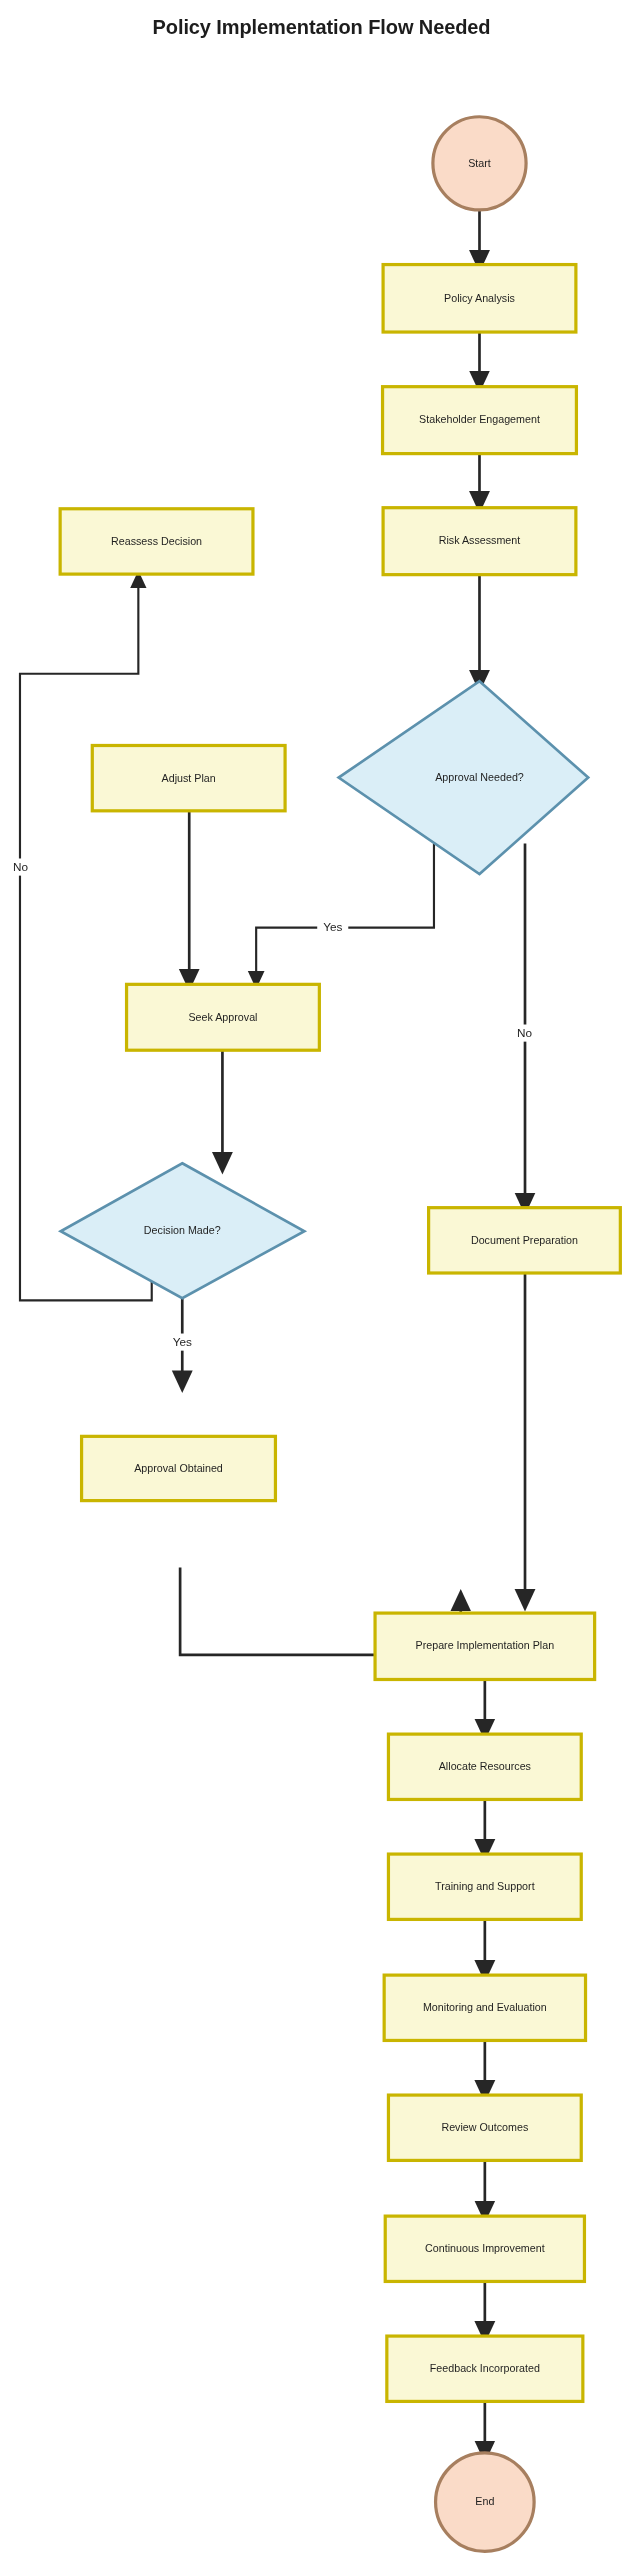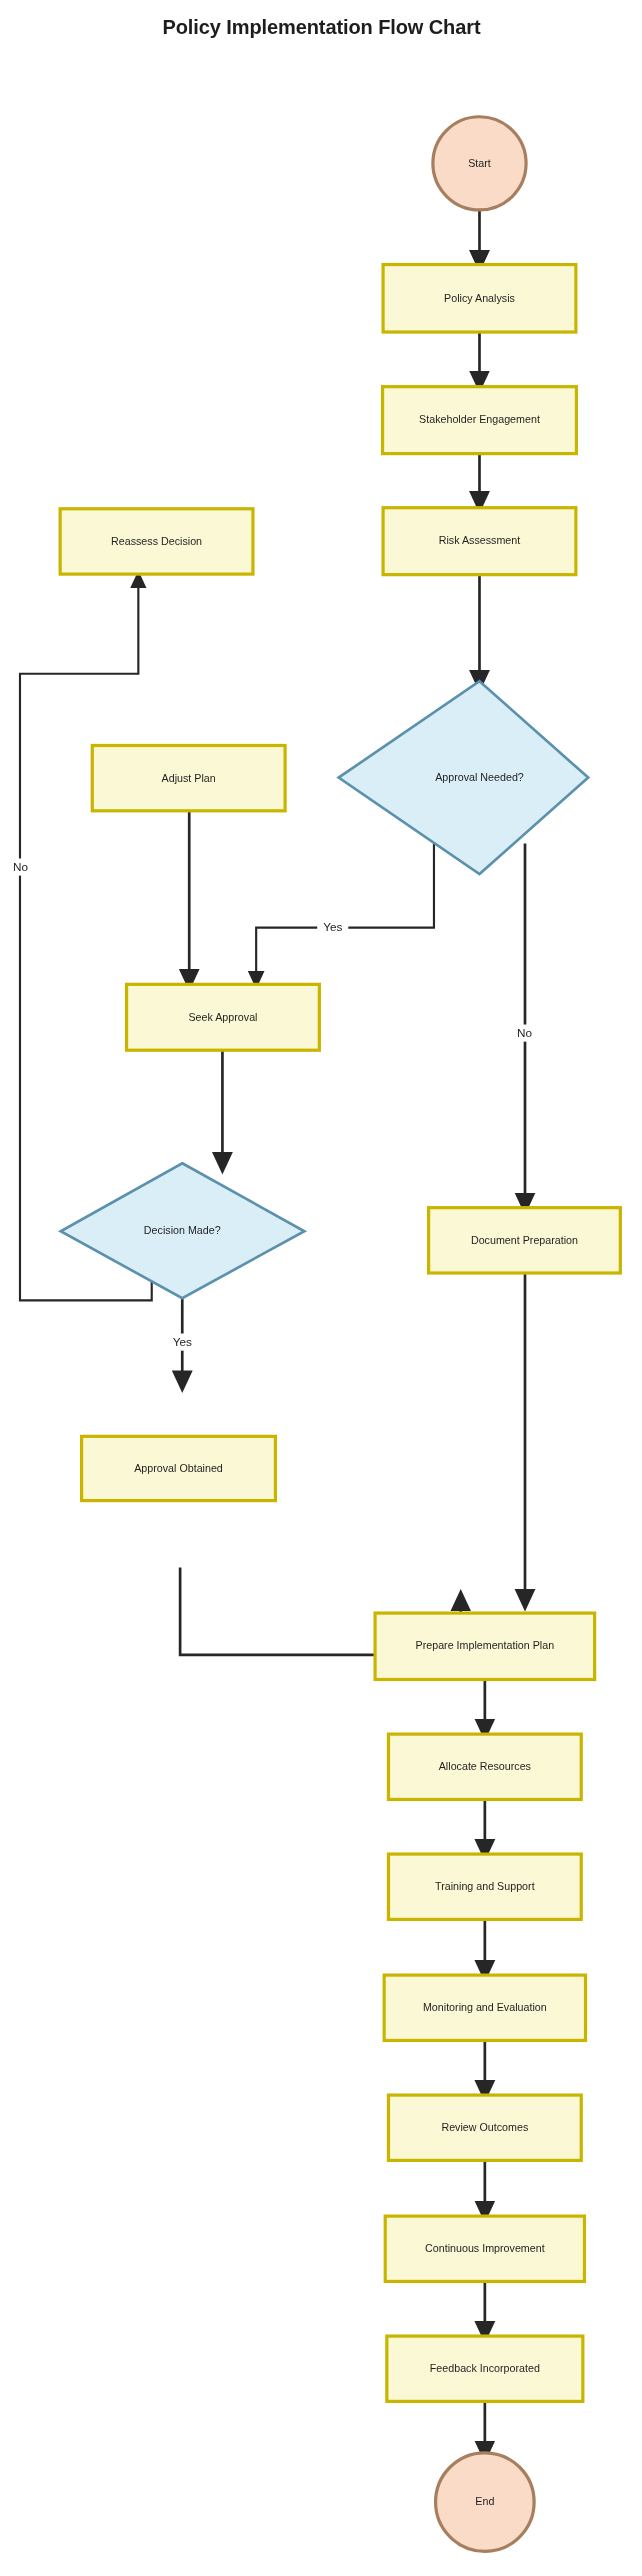--- a/index.html
+++ b/index.html
@@ -17,21 +17,21 @@
   .dec{fill:#daeef7;stroke:#5c91ad;stroke-width:5;}
   .term{fill:#fadbc8;stroke:#a77f5f;stroke-width:6;}
   .link{fill:none;stroke:#262626;stroke-width:5;}
   .link-thin{fill:none;stroke:#262626;stroke-width:4;}
 </style>
 </head>
 <body>
 
 <div id="canvas">
 
-  <div class="fc-title">Policy Implementation Flow Chart</div>
+  <div class="fc-title">Policy Implementation Flow Needed</div>
 
   <svg width="643" height="2576" viewBox="0 0 1200 4810">
     <defs>
       <marker id="arrow" markerWidth="9" markerHeight="9" refX="4.2" refY="4.5" orient="auto" markerUnits="strokeWidth">
         <path d="M0,0.6 L8.4,4.5 L0,8.4 z" fill="#262626"></path>
       </marker>
     </defs>
 
     <g>
 

